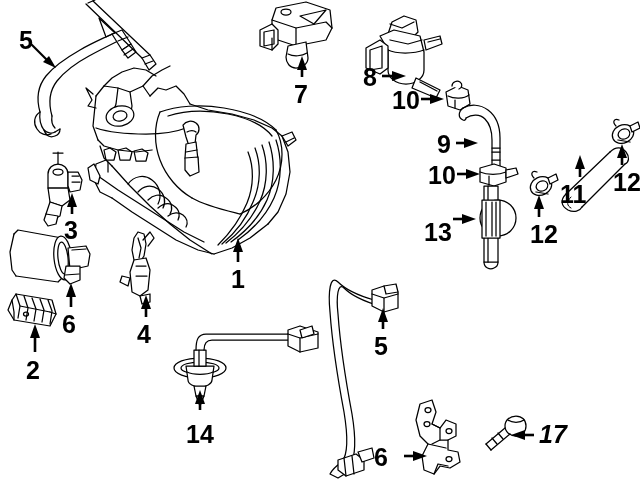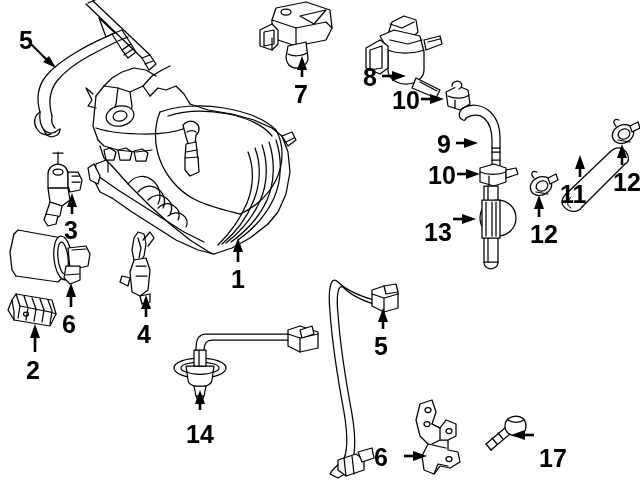--- a/index.html
+++ b/index.html
@@ -439,15 +439,15 @@
   <div class="callout-label" style="left:437px; top:132px;">9</div>
   <div class="callout-label" style="left:392px; top:88px;">10</div>
   <div class="callout-label" style="left:428px; top:163px;">10</div>
   <div class="callout-label" style="left:542px; top:182px;margin-left:18px;">11</div>
   <div class="callout-label" style="left:530px; top:222px;">12</div>
   <div class="callout-label" style="left:613px; top:170px;">12</div>
   <div class="callout-label" style="left:424px; top:220px;">13</div>
   <div class="callout-label" style="left:186px; top:415px;margin-top:7px;">14</div>
   <div class="callout-label" style="left:374px; top:334px;">5</div>
   <div class="callout-label" style="left:374px; top:445px;">6</div>
-  <div class="callout-label" style="left:539px; top:446px;">17</div>
+  <div class="callout-label" style="left:539px; top:422px;font-style:italic;">17</div>
 
 </div>
 
 </body></html>

